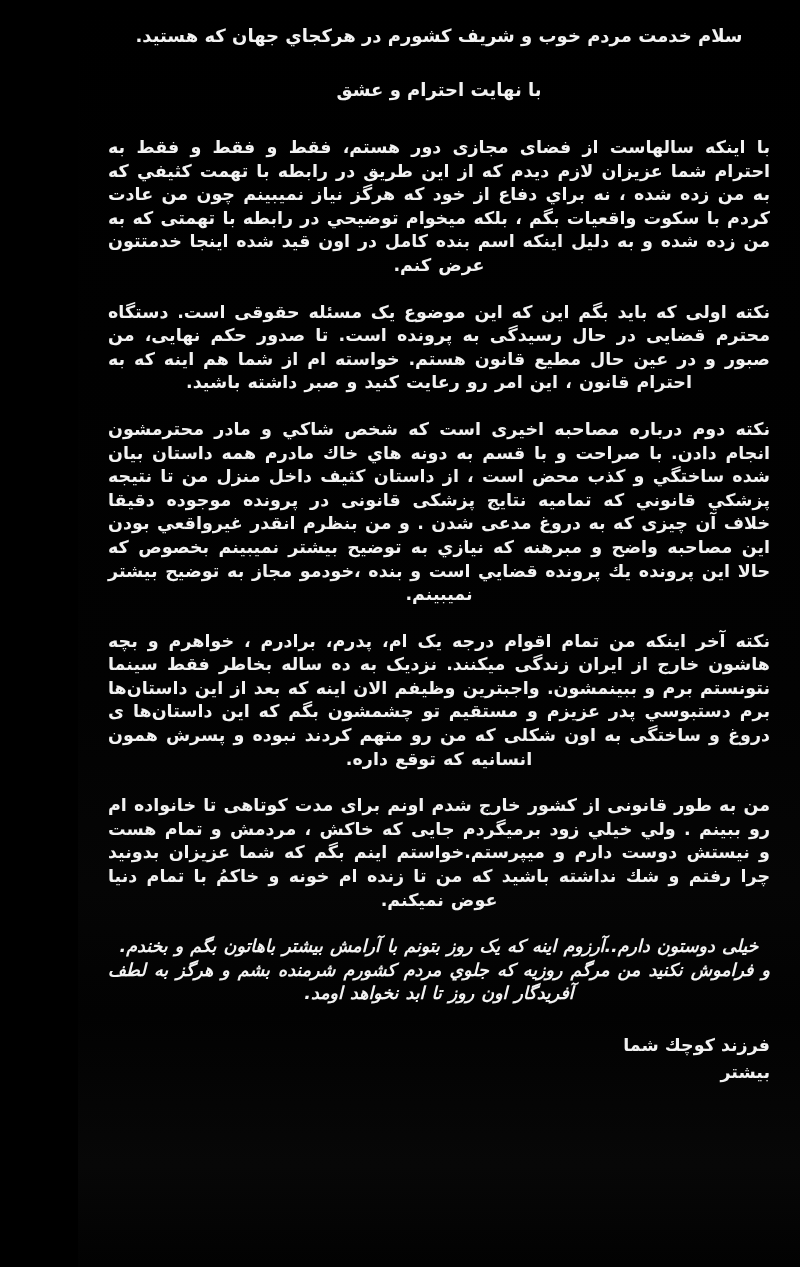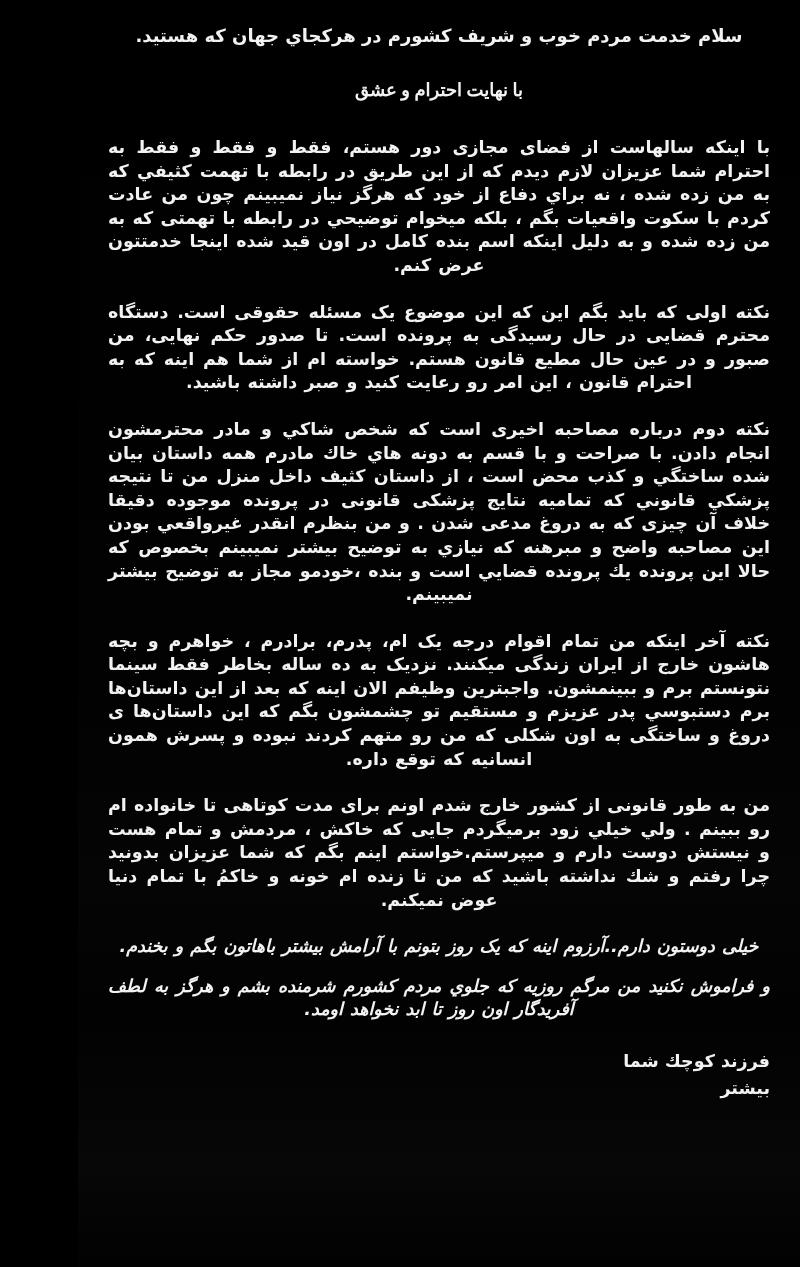--- a/index.html
+++ b/index.html
@@ -27,23 +27,23 @@
         #050505 70%, #020202 80%,
         #070707 92%, #020202 100%);
   }
   .line {
     margin: 0;
     text-align: center;
     font-size: 18px;
     line-height: 24px;
   }
   .greeting   { margin-bottom: 30px; }
-  .salutation { margin-bottom: 34px; font-family: Liberation Serif, serif; }
+  .salutation { margin-bottom: 34px; }
   .para {
-    margin: 16px 0 23px 0;
+    margin: 0 0 23px 0;
     font-size: 17.5px;
     line-height: 23.6px;
     text-align: justify;
     text-align-last: center;
     word-spacing: 1px;
   }
   .closing-block { margin-top: 0; }
   .closing-block .para { margin-bottom: 0; font-style: italic; }
   .signature-block {
     margin-top: 26px;

